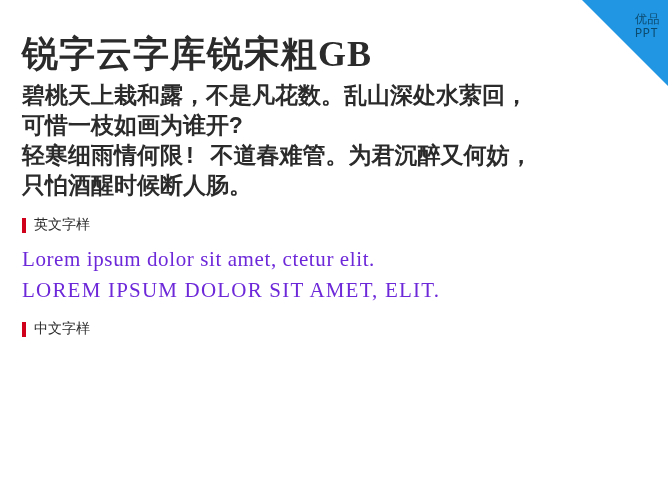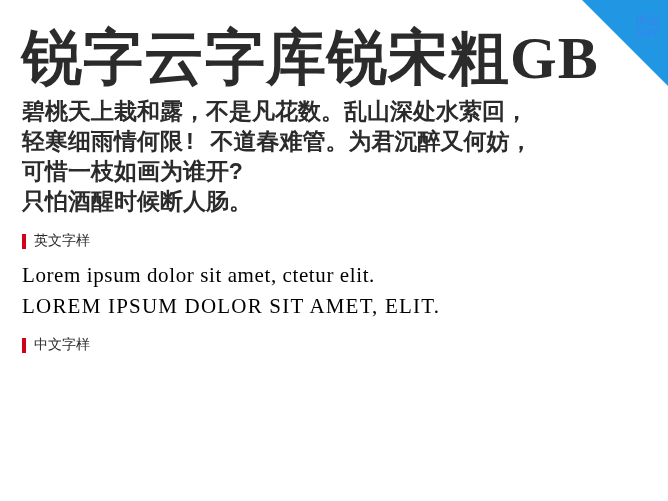--- a/index.html
+++ b/index.html
@@ -39,36 +39,36 @@
     right: 0;
     width: 0;
     height: 0;
     border-top: 86px solid #2196e3;
     border-left: 86px solid transparent;
   }
   .ribbon .label {
     position: absolute;
     top: 13px;
     right: 8px;
-    color: #3b82f6;
-    font-family: Liberation Sans, sans-serif;
+    color: #0c4a6e;
+    font-family: Liberation Mono, monospace;
     font-size: 12px;
     line-height: 14px;
-    text-align: right;
+    text-align: left;
     letter-spacing: 0.5px;
   }
 
   
   .title {
     font-family: "Liberation Serif", serif;
     font-weight: bold;
-    font-size: 60px;
+    font-size: 36px;
     line-height: 1.0;
     color: #2b2b2b;
-    padding-top: 28px;
+    padding-top: 36px;
     padding-bottom: 10px;
     letter-spacing: 1px;
     white-space: nowrap;
   }
 
   
   .section-head {
     display: flex;
     align-items: center;
     margin-top: 14px;
@@ -100,21 +100,21 @@
   .cn-sample div {
     white-space: nowrap;
     font-family: Liberation Mono, monospace;
   }
 
   
   .en-sample {
     font-family: "Liberation Serif", serif;
     font-size: 21px;
     line-height: 31px;
-    color: #000000;
+    color: #6d28d9;
   }
   .en-line {
     white-space: nowrap;
     letter-spacing: 0.6px;
   }
   .en-line.upper {
     letter-spacing: 1.2px;
   }
 
   
@@ -146,22 +146,22 @@
     <div class="label">
       <div>优品</div>
       <div>PPT</div>
     </div>
   </div>
 
   <div class="title">锐字云字库锐宋粗GB</div>
 
   <div class="cn-sample">
     <div>碧桃天上栽和露，不是凡花数。乱山深处水萦回，</div>
+    <div>可惜一枝如画为谁开?</div>
     <div>轻寒细雨情何限!  不道春难管。为君沉醉又何妨，</div>
-    <div>可惜一枝如画为谁开?</div>
     <div>只怕酒醒时候断人肠。</div>
   </div>
 
   <div class="section-head">
     <span class="redbar"></span>
     <span class="section-label">英文字样</span>
   </div>
   <div class="en-sample">
     <div class="en-line">Lorem  ipsum  dolor  sit  amet,  ctetur  elit.</div>
     <div class="en-line upper">LOREM  IPSUM  DOLOR  SIT  AMET,  ELIT.</div>

